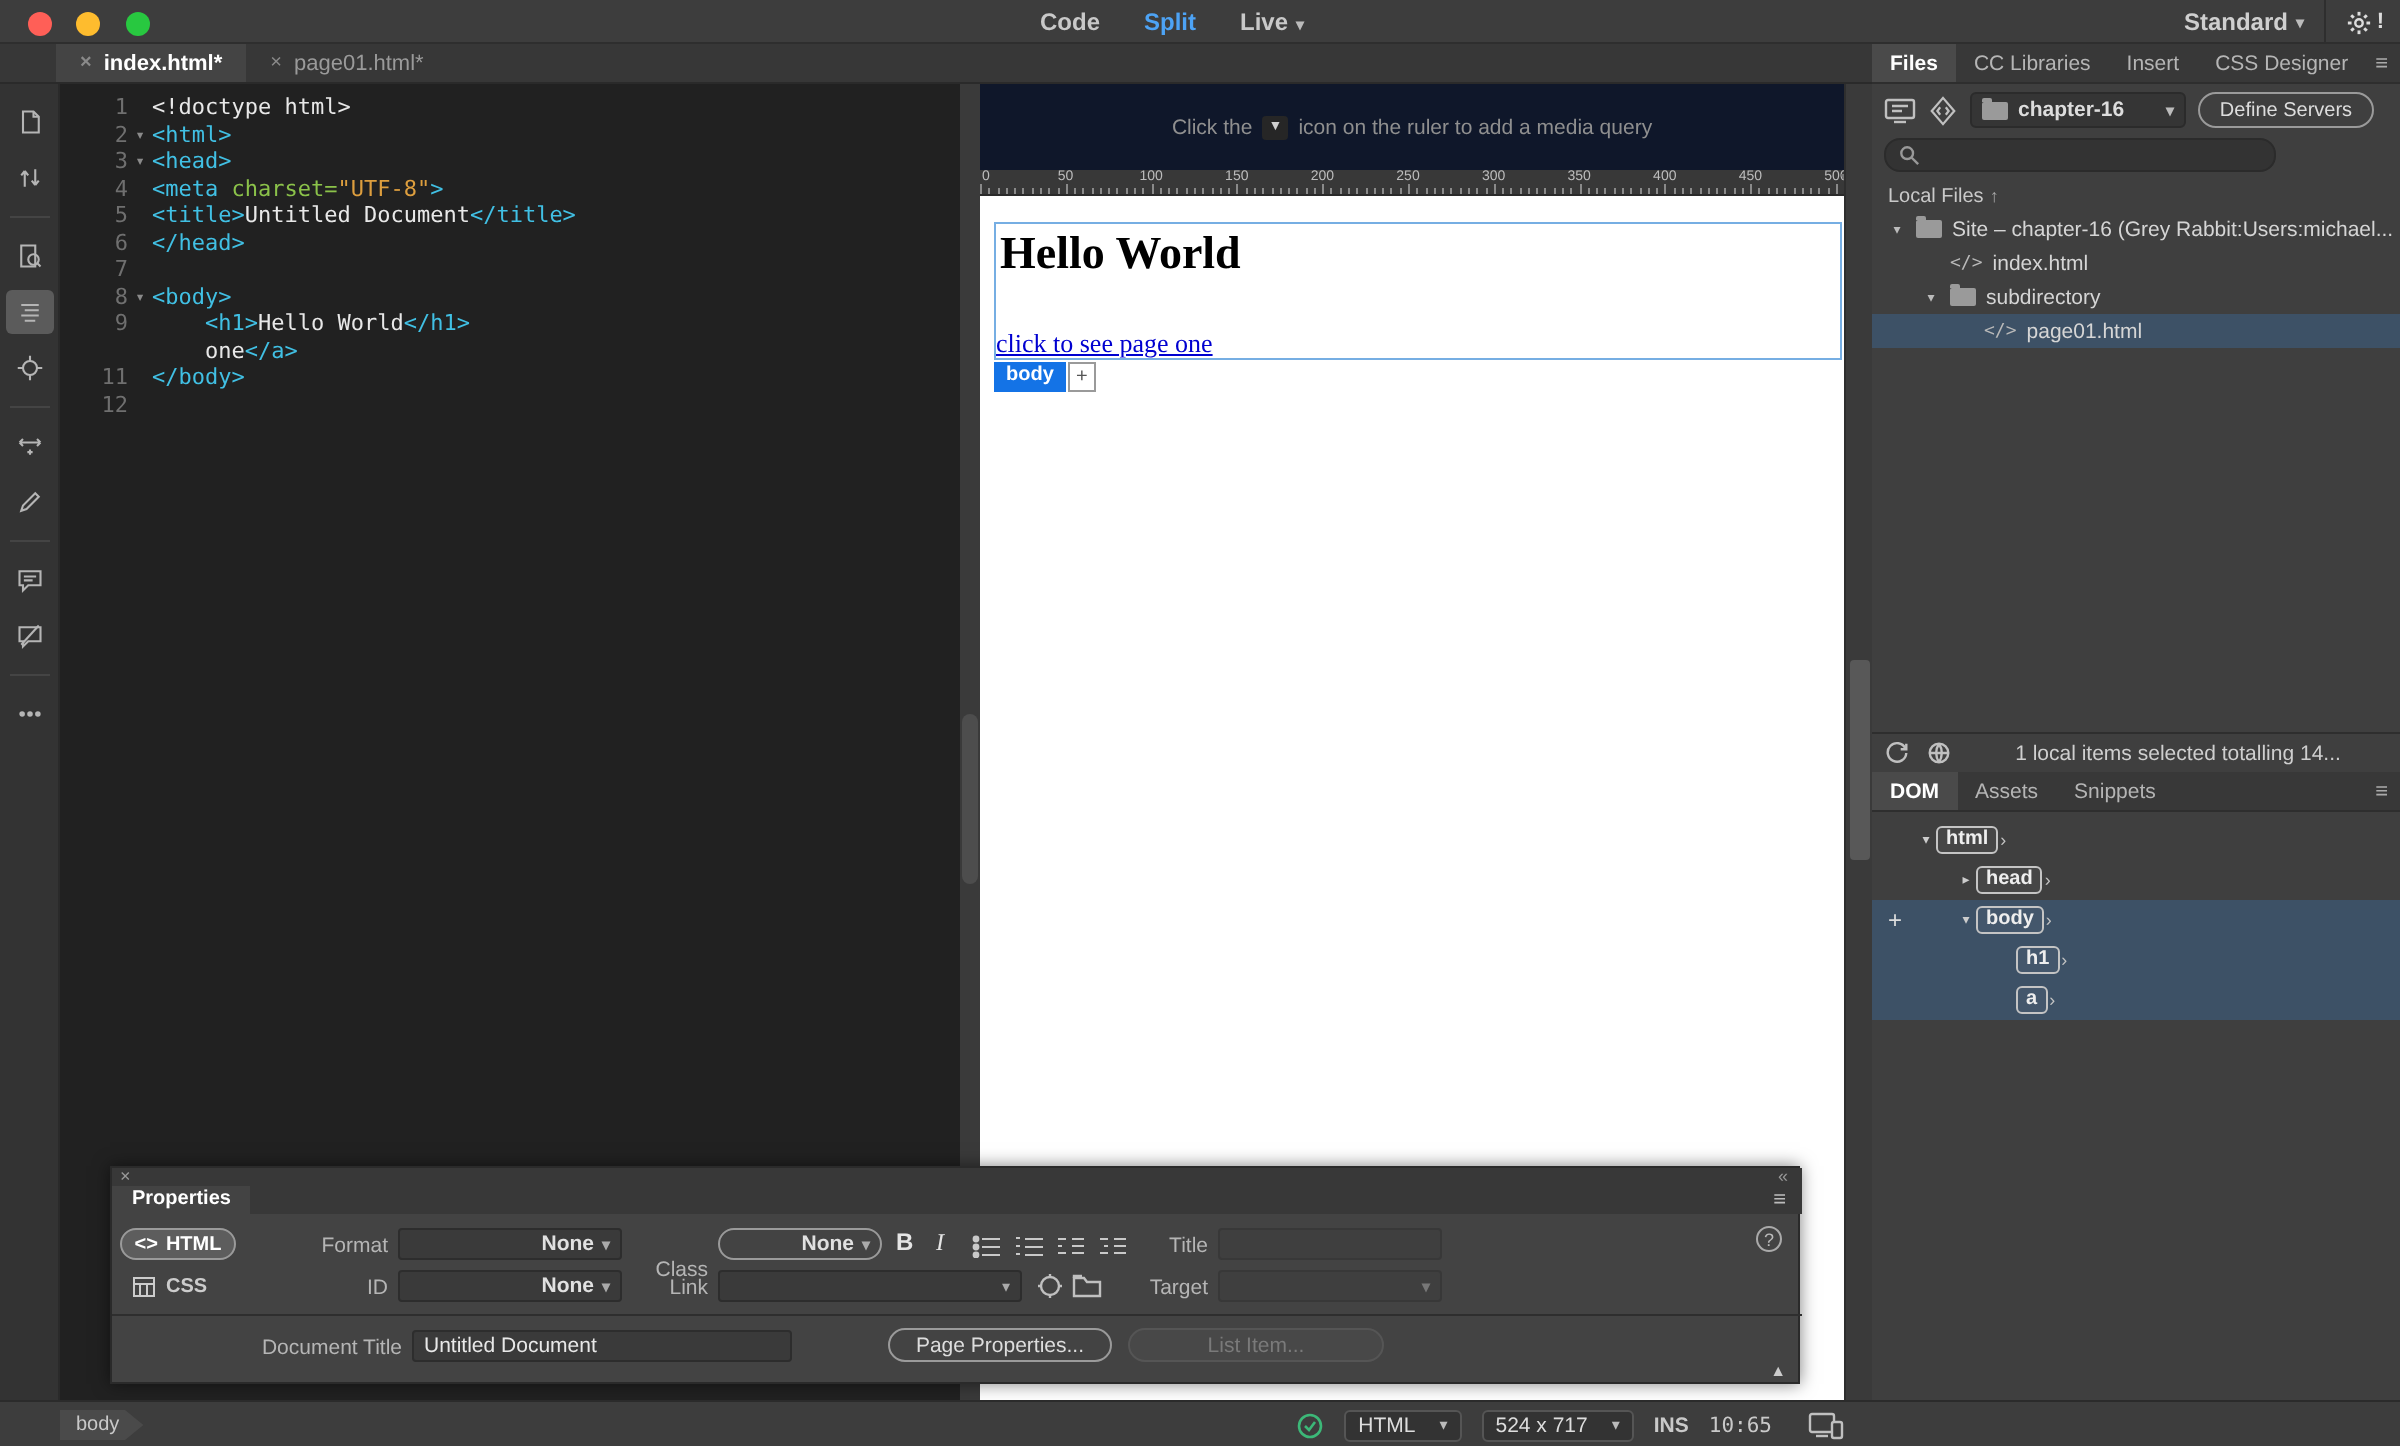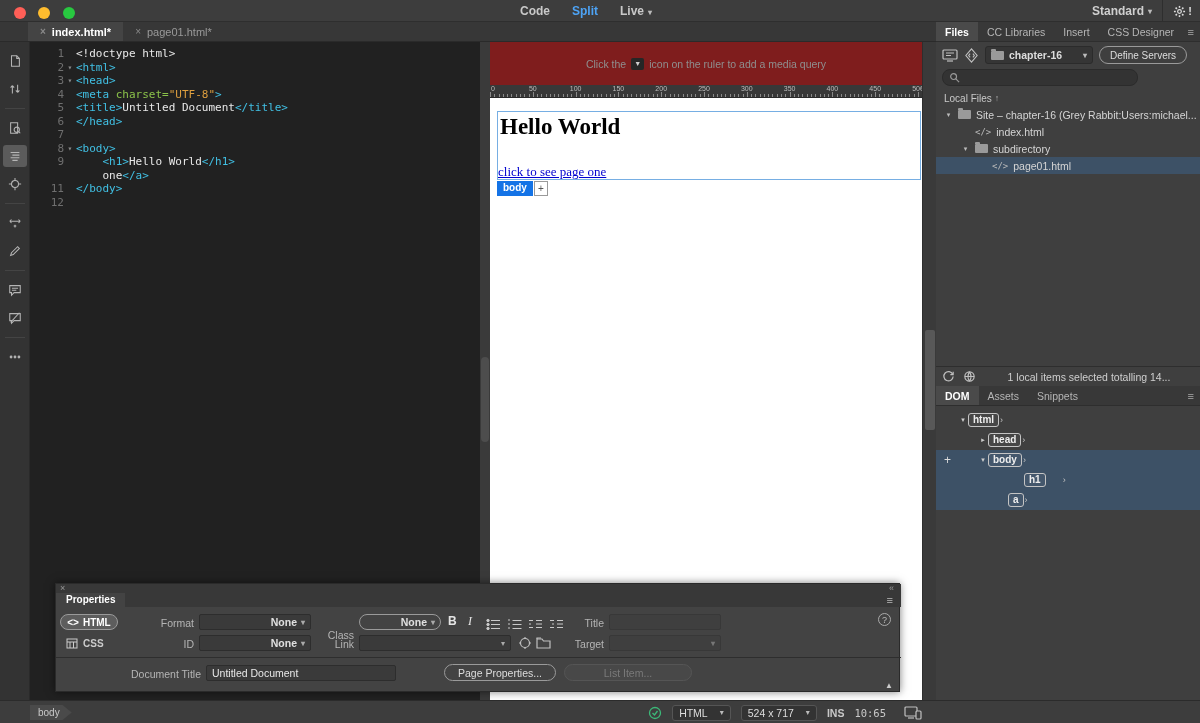--- a/index.html
+++ b/index.html
@@ -37,21 +37,21 @@
   .fold{width:12px;text-align:center;color:#8a8a8a;font-size:8px;flex:none;}
   .ctext{color:#e8e8e8;}
   .tk-t{color:var(--c-tag);}
   .tk-a{color:var(--c-attr);}
   .tk-s{color:var(--c-str);}
   .tk-p{color:#e8e8e8;}
   #vscroll1{left:480px;top:42px;width:10px;height:658px;background:#3a3a3a;}
   #vscroll1 .thumb{position:absolute;left:1px;top:315px;width:8px;height:85px;background:#4d4d4d;border-radius:4px;}
 
   
-  #preview{left:490px;top:42px;width:468px;height:658px;background:#7f1d1d;text-align:center;}
+  #preview{left:490px;top:42px;width:468px;height:658px;background:#0f172a;text-align:center;}
   #pvhint{left:0;top:0;width:432px;height:43px;display:flex;align-items:center;justify-content:center;gap:5px;color:#8f8f8f;font-size:10.5px;}
   .mq-chip{display:inline-flex;align-items:center;justify-content:center;width:13px;height:12px;background:#262626;border-radius:2px;color:#cfcfcf;font-size:7px;}
   #ruler{left:0;top:43px;width:432px;height:13px;background:#383838;border-bottom:1px solid #2a2a2a;}
   .tick{position:absolute;bottom:0;width:1px;background:#8a8a8a;}
   .tlabel{position:absolute;top:0;font-size:7px;color:#bdbdbd;transform:translateX(-50%);}
   #mqline{left:437px;top:0px;width:1px;height:56px;background:#e8e8e8;}
   #mqmarker{left:430px;top:45px;width:0;height:0;border-left:7px solid transparent;border-right:7px solid transparent;border-top:11px solid #777;}
   #mqplus{left:434px;top:44px;color:#ddd;font-size:8px;line-height:8px;}
   #page{left:0;top:56px;width:432px;height:602px;background:#fff;}
   #selbox{left:7px;top:13px;width:424px;height:69px;border:1px solid #76aee3;}
@@ -489,21 +489,21 @@
           <span class="dexp">▸</span>
           <span class="tagpill">head</span>
           <span class="tagchev">›</span>
         </div>
         <div class="drow selected" style="padding-left: 42px;">
           <span class="dplus">+</span>
           <span class="dexp">▾</span>
           <span class="tagpill">body</span>
           <span class="tagchev">›</span>
         </div>
-        <div class="drow selected" style="padding-left: 62px; gap: 16px;">
+        <div class="drow selected" style="padding-left: 62px;">
           <span class="dexp"></span>
           <span class="tagpill">h1</span>
           <span class="tagchev">›</span>
         </div>
         <div class="drow selected" style="padding-left: 62px;">
           <span class="dexp"></span>
           <span class="tagpill">a</span>
           <span class="tagchev">›</span>
         </div>
       </div>

